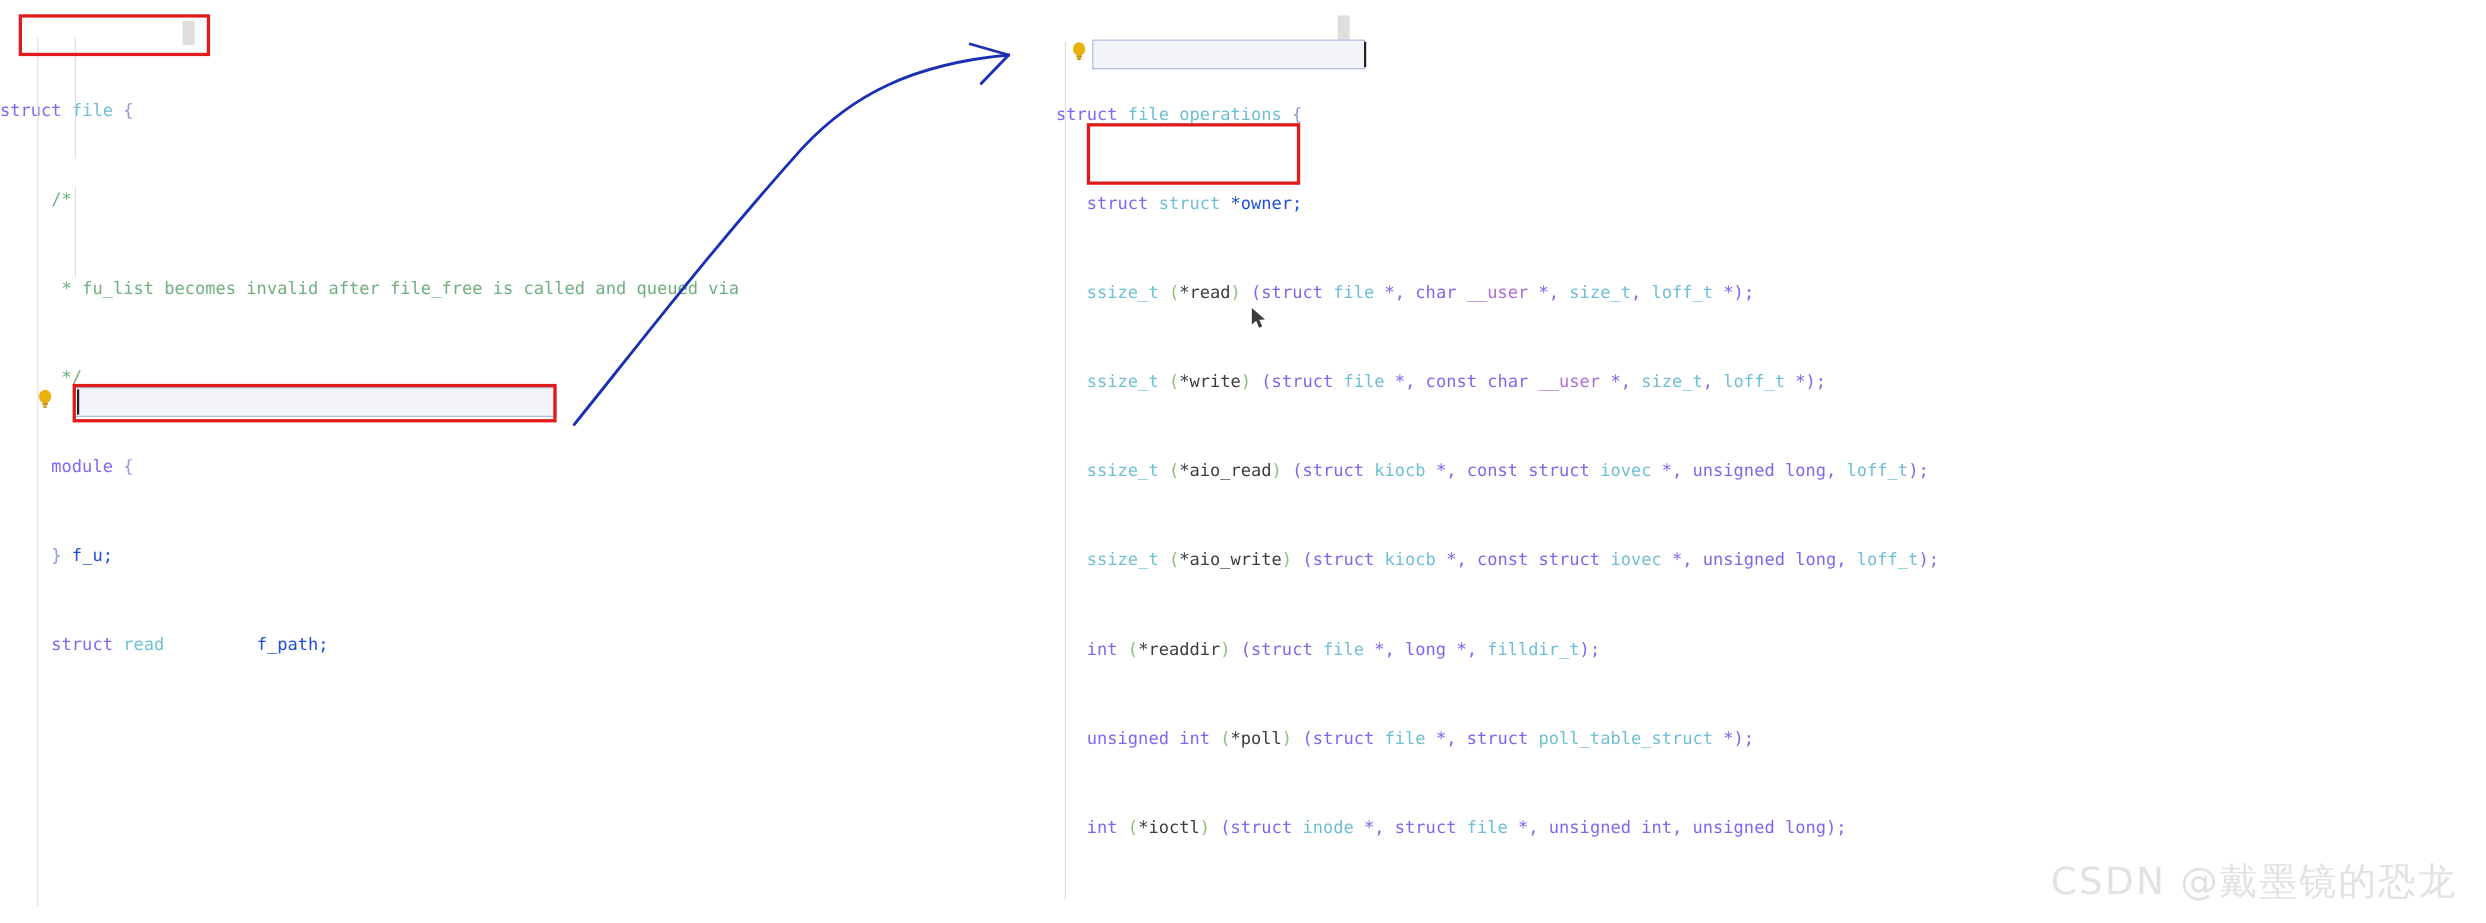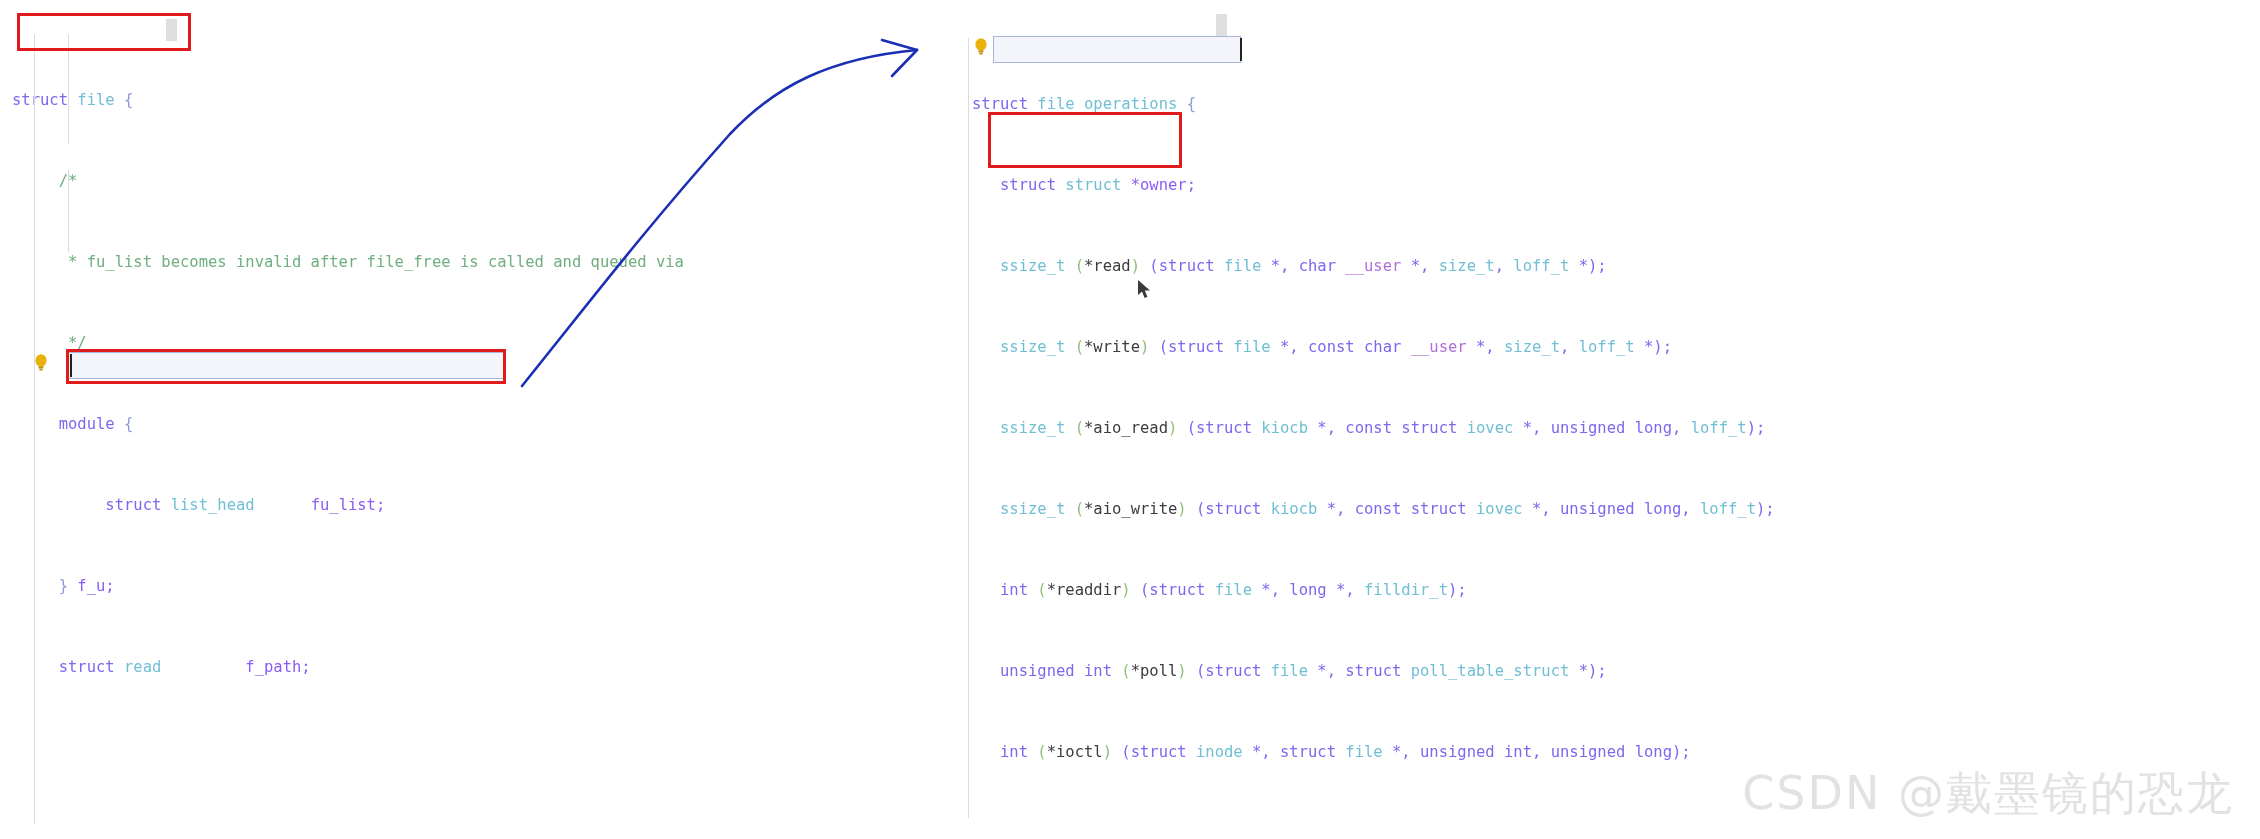--- a/index.html
+++ b/index.html
@@ -16,27 +16,27 @@
     line-height:27px;
     white-space:pre;
   }
   #left-panel{ left:0px; top:6px; width:980px; }
   #right-panel{ left:960px; top:10px; width:1300px; }
 
   .code-line{
     position:relative;
     height:27px;
     white-space:pre;
-    padding-left:12px;
+    padding-left:0;
   }
 
   
   .kw      { color:#7b68ee; }          
   .type    { color:#6fbfd4; }          
-  .ident   { color:#8b5cf6; }          
+  .ident   { color:#1d4ed8; }          
   .cmt     { color:#6fae7e; }          
   .fn      { color:#8fbf76; }          
   .fname   { color:#3c3c3c; }          
   .punc    { color:#7b68ee; }          
   .user    { color:#b06fd6; }          
   .brace   { color:#8f9bd6; }
 
   
   .redbox{
     position:absolute;
@@ -71,21 +71,21 @@
   .iguide{
     position:absolute;
     width:1px;
     background:#dcdce0;
     pointer-events:none;
   }
   .watermark{
     position:absolute;
     right:26px;bottom:14px;
     font-family:"DejaVu Sans","Liberation Sans",sans-serif;
-    font-size:46px;
+    font-size:34px;
     color:#e2e2e4;
     letter-spacing:2px;
     white-space:nowrap;
   }
   svg.arrow{
     position:absolute;
     left:430px;top:14px;
     width:560px;height:400px;
     pointer-events:none;
     overflow:visible;
@@ -94,21 +94,20 @@
 </head>
 <body>
 
 <div class="editor" id="left-panel">
 
   <div class="code-line"><span class="kw">struct </span><span class="type">file </span><span class="brace">{</span></div>
   <div class="code-line"><span class="cmt">     /*</span></div>
   <div class="code-line"><span class="cmt">      * fu_list becomes invalid after file_free is called and queued via</span></div>
   <div class="code-line"><span class="cmt">      */</span></div>
   <div class="code-line"><span class="kw">     module </span><span class="brace">{</span></div>
-  <div class="code-line"><span class="kw">          struct </span><span class="type">list_head</span><span class="ident">      fu_list;</span></div>
   <div class="code-line"><span class="brace">     } </span><span class="ident">f_u;</span></div>
   <div class="code-line"><span class="kw">     struct </span><span class="type">read</span><span class="ident">         f_path;</span></div>
   
   
   
   
   
   
   
   

